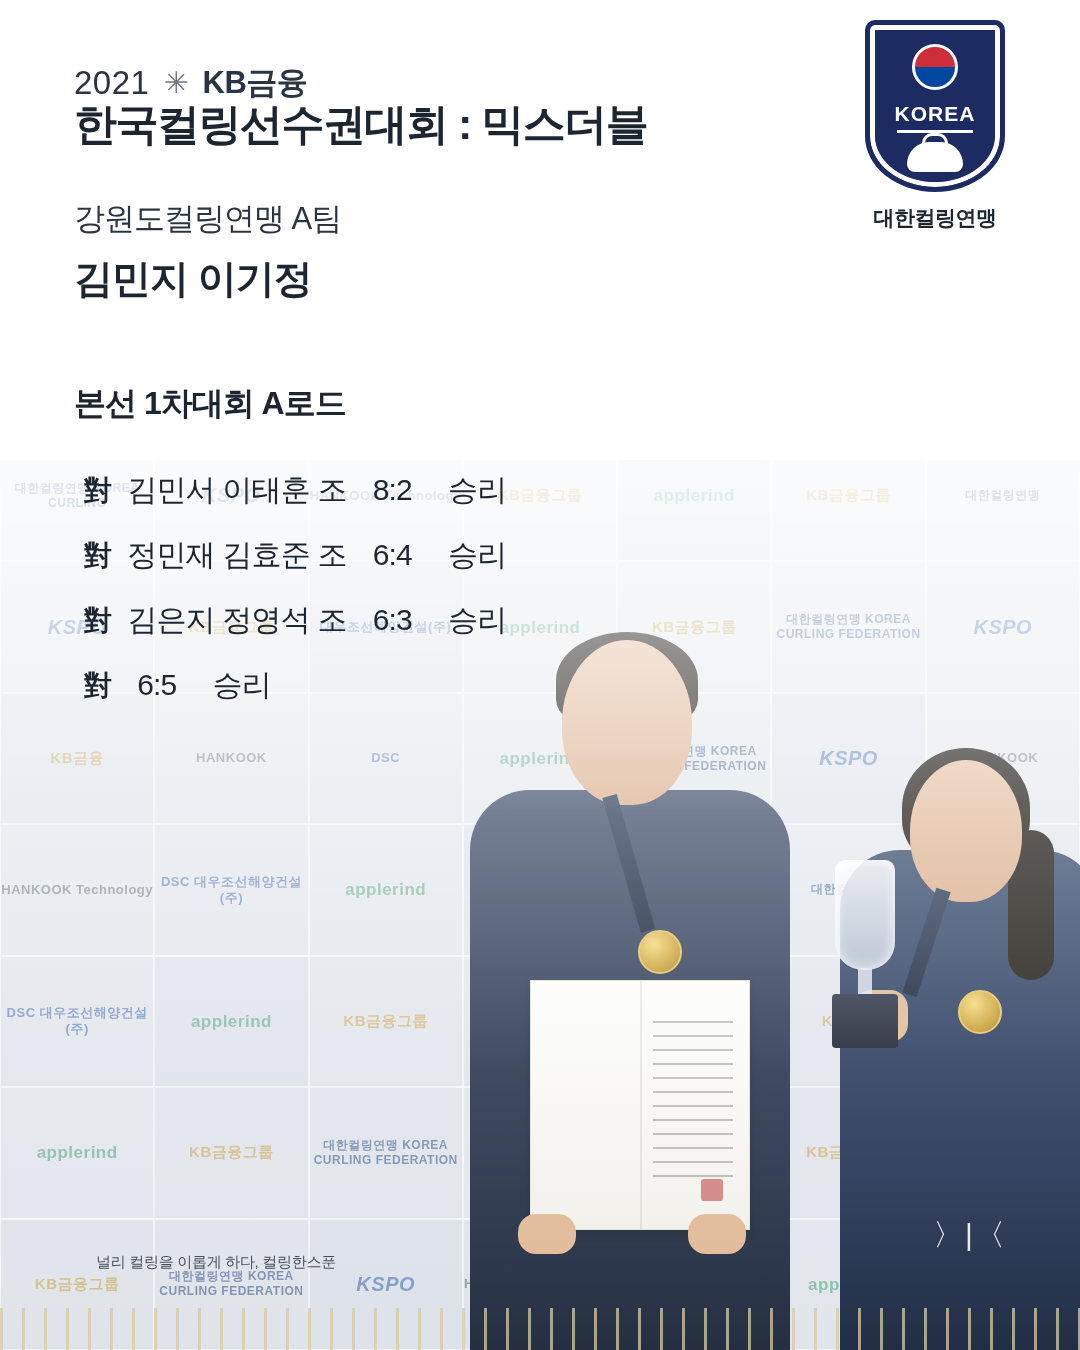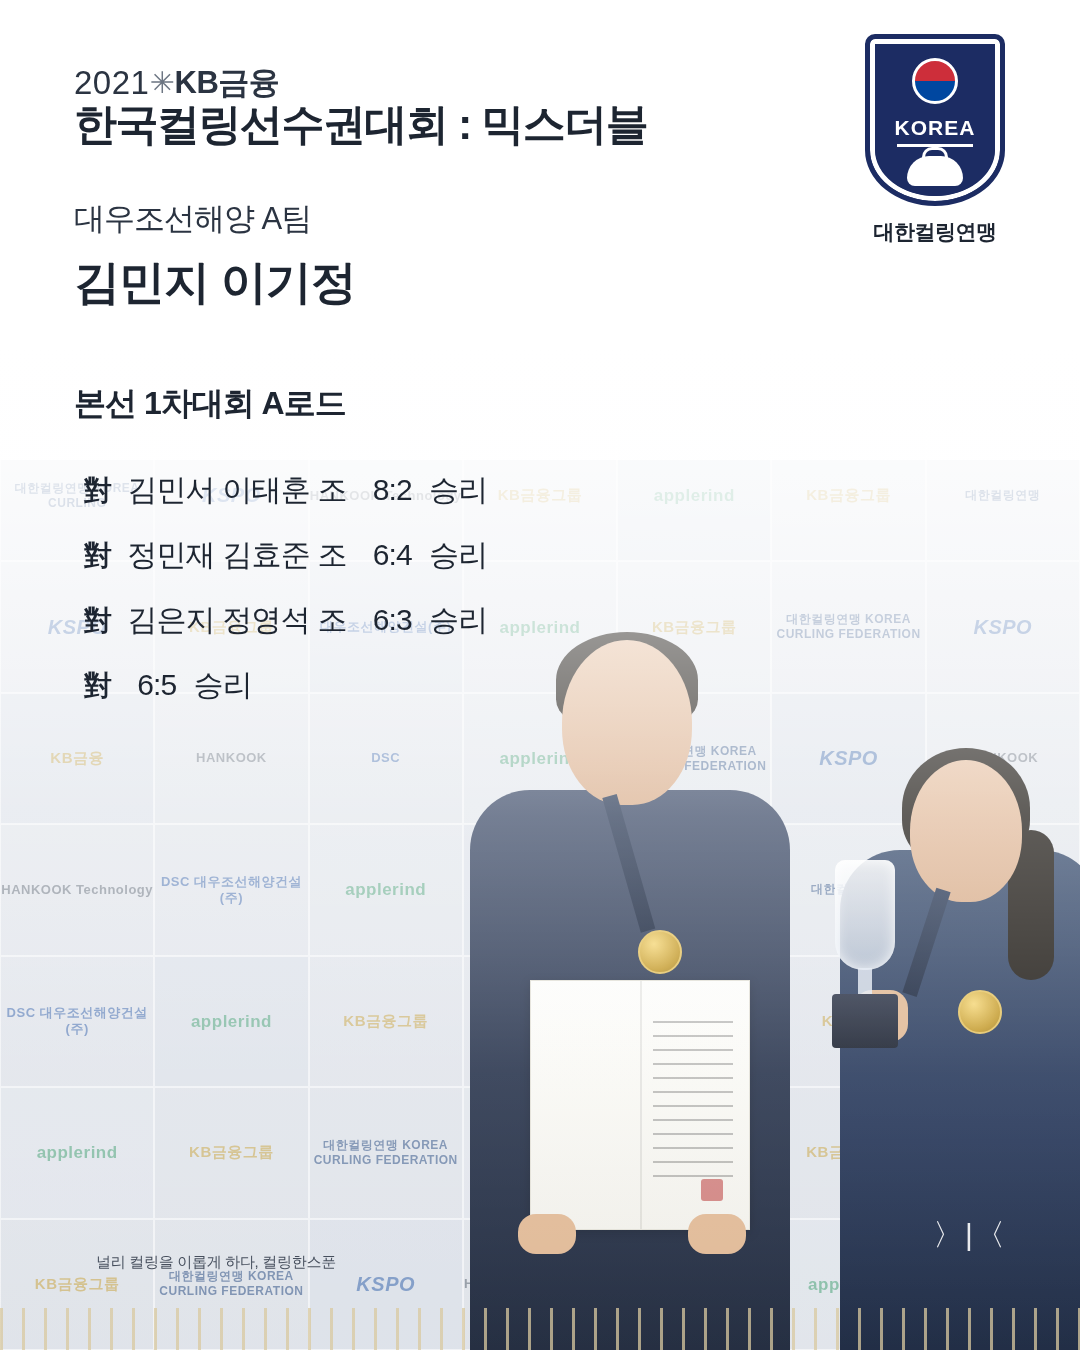--- a/index.html
+++ b/index.html
@@ -207,20 +207,21 @@
     position: absolute;
     left: 0; top: 0; width: 1080px; height: 460px;
     background: linear-gradient(180deg, #ffffff 0%, #ffffff 75%, rgba(255,255,255,0.92) 100%);
   }
 
   .year-row {
     position: absolute;
     left: 74px; top: 62px;
     display: flex;
     align-items: center;
+    gap: 14px;
   }
   .year {
     font-size: 33px;
     font-weight: 400;
     color: #2b3442;
     letter-spacing: 0.5px;
   }
   .kb-star {
     font-size: 30px;
     color: #6d7683;
@@ -247,30 +248,30 @@
     left: 74px; top: 198px;
     font-size: 31px;
     font-weight: 400;
     color: #2b3442;
     letter-spacing: -1px;
   }
 
   .players {
     position: absolute;
     left: 74px; top: 252px;
-    font-size: 46px;
+    font-size: 39px;
     font-weight: 700;
     color: #1d2531;
     letter-spacing: -1px;
   }
 
   
   .emblem {
     position: absolute;
-    right: 60px; top: 34px;
+    right: 60px; top: 20px;
     width: 170px;
     text-align: center;
   }
   .shield {
     position: relative;
     width: 140px; height: 172px;
     margin: 0 auto;
     background: #1c2c63;
     border: 5px solid #1c2c63;
     border-radius: 10px 10px 70px 70px / 10px 10px 56px 56px;
@@ -350,21 +351,21 @@
     font-size: 30px;
     color: #1d2531;
     letter-spacing: -0.8px;
   }
   .vs {
     font-weight: 700;
     font-size: 28px;
   }
   .opp { font-weight: 400; }
   .score { font-weight: 400; margin-left: 10px; }
-  .outcome { font-weight: 400; margin-left: 1px; }
+  .outcome { font-weight: 400; margin-left: 20px; }
   .summary {
     margin-top: 6px;
     font-size: 30px;
     font-weight: 700;
     color: #1d2531;
     letter-spacing: -1px;
   }
 </style>
 </head>
 <body>
@@ -580,21 +581,21 @@
     <div class="barcode"></div>
   </div>
 
   <div class="top">
     <div class="year-row">
       <span class="year">2021</span>
       <span class="kb-star">✳</span>
       <span class="kb-text">KB금융</span>
     </div>
     <div class="title-main">한국컬링선수권대회 : 믹스더블</div>
-    <div class="team-name">대우조선해양 A팀</div>
+    <div class="team-name">강원도컬링연맹 A팀</div>
     <div class="players">김민지 이기정</div>
 
     <div class="emblem">
       <div class="shield">
         <div class="shield-inner">
           <div class="taeguk"></div>
           <div class="korea-word">KOREA</div>
           <div class="korea-bar"></div>
           <div class="curl-stone"></div>
         </div>

